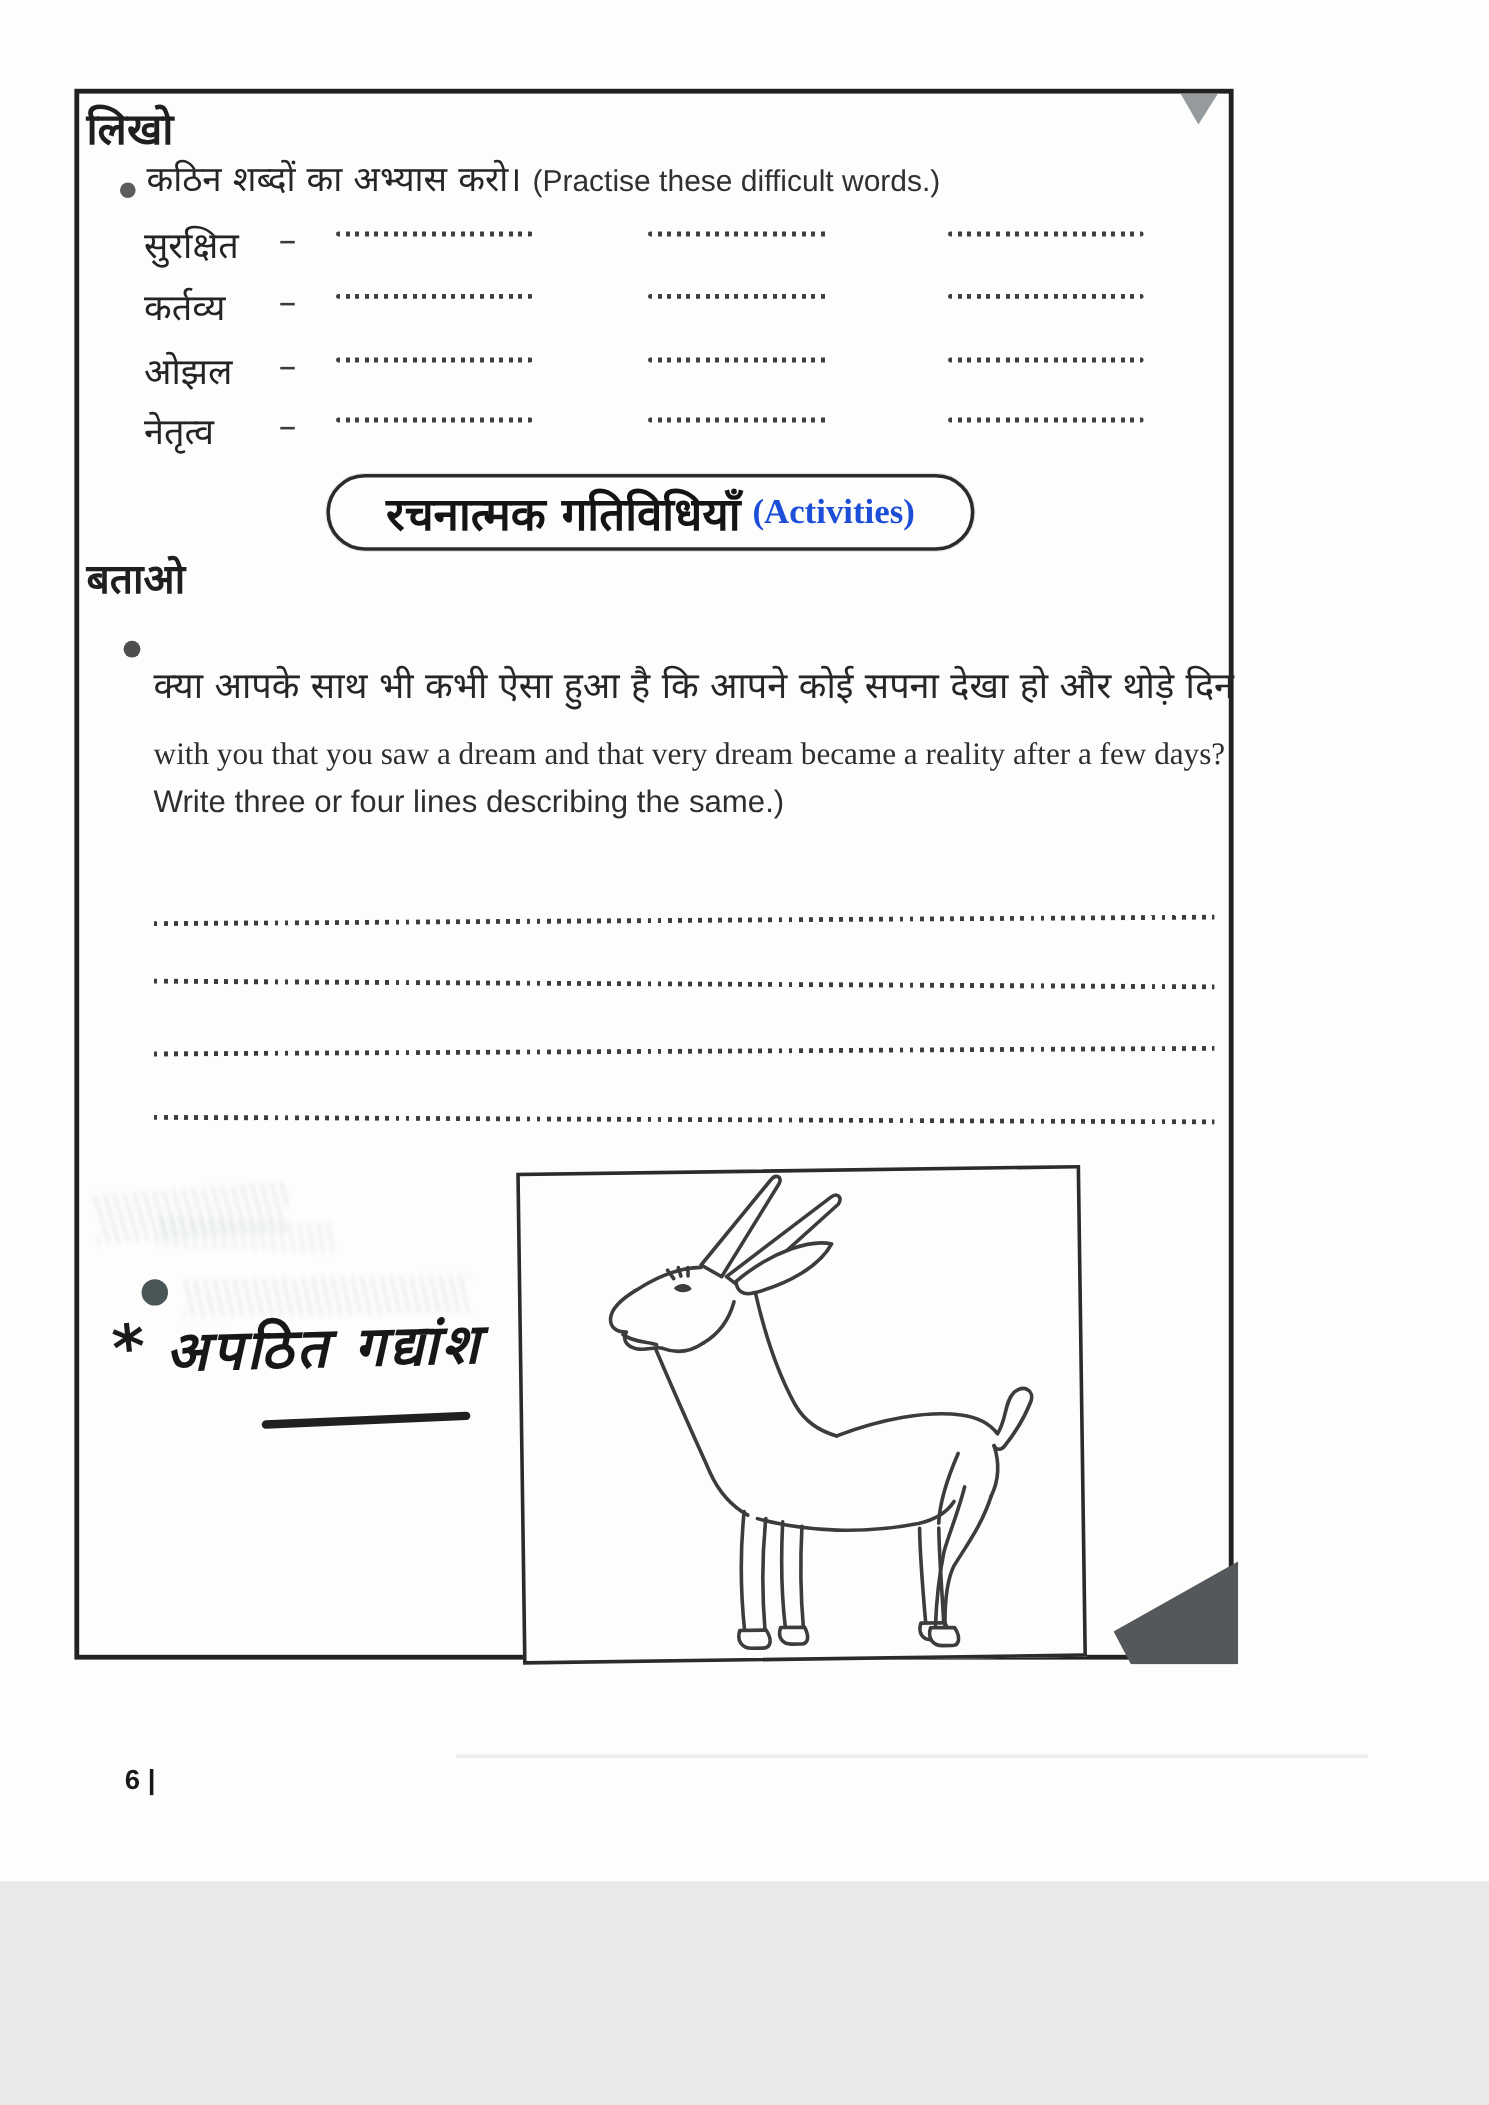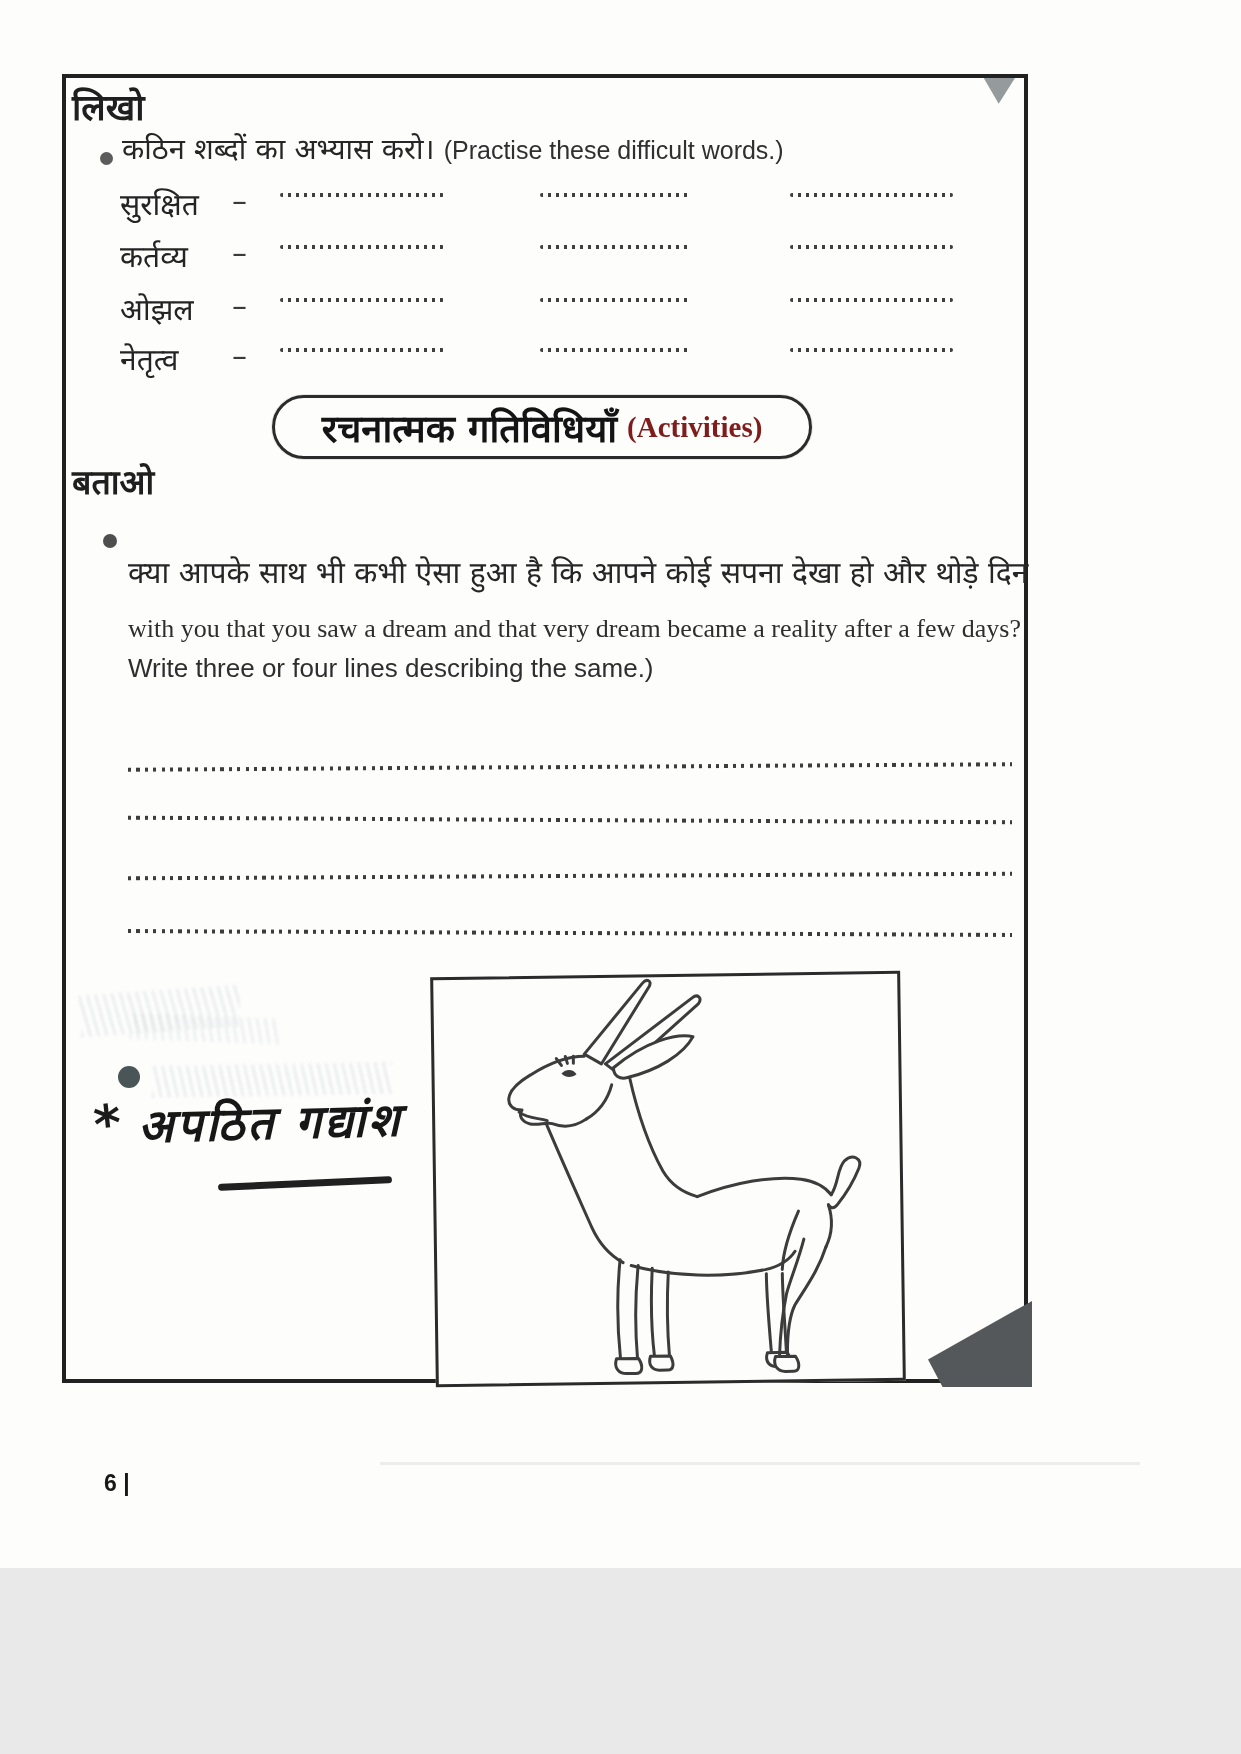--- a/index.html
+++ b/index.html
@@ -39,21 +39,21 @@
   .word-row .c3 { left:670px; width:163px; }
 
   .banner {
     left:206px; top:317px; width:540px; height:64px;
     border:3px solid #2b2b2b; border-radius:34px;
     display:flex; align-items:center; justify-content:center; gap:10px;
     box-shadow:0 0 0 1px #8a8a8a33;
     text-align:center;
   }
   .banner .hi { font-size:38px; font-weight:bold; color:#141414; }
-  .banner .en { font-family:"Liberation Serif", serif; font-weight:bold; font-size:29px; color:#7f1d1d; }
+  .banner .en { font-family:"Liberation Serif", serif; font-weight:bold; font-size:29px; color:#1d4ed8; }
 
   .q-hi { left:62px; width:905px; font-size:30px; color:#262626; line-height:44px; white-space:nowrap; }
   .q-en { left:62px; width:905px; font-family:"Liberation Sans", sans-serif; font-size:26px; color:#2e2e2e; line-height:36px; white-space:nowrap; }
 
   .ans { left:62px; width:884px; height:4px;
     background-image:repeating-linear-gradient(90deg,#3c3c3c 0 3.2px, transparent 3.2px 8.4px);
   }
   .a1 { top:687px; transform:rotate(-0.35deg); }
   .a2 { top:740px; transform:rotate(0.3deg); }
   .a3 { top:796px; transform:rotate(-0.3deg); }

